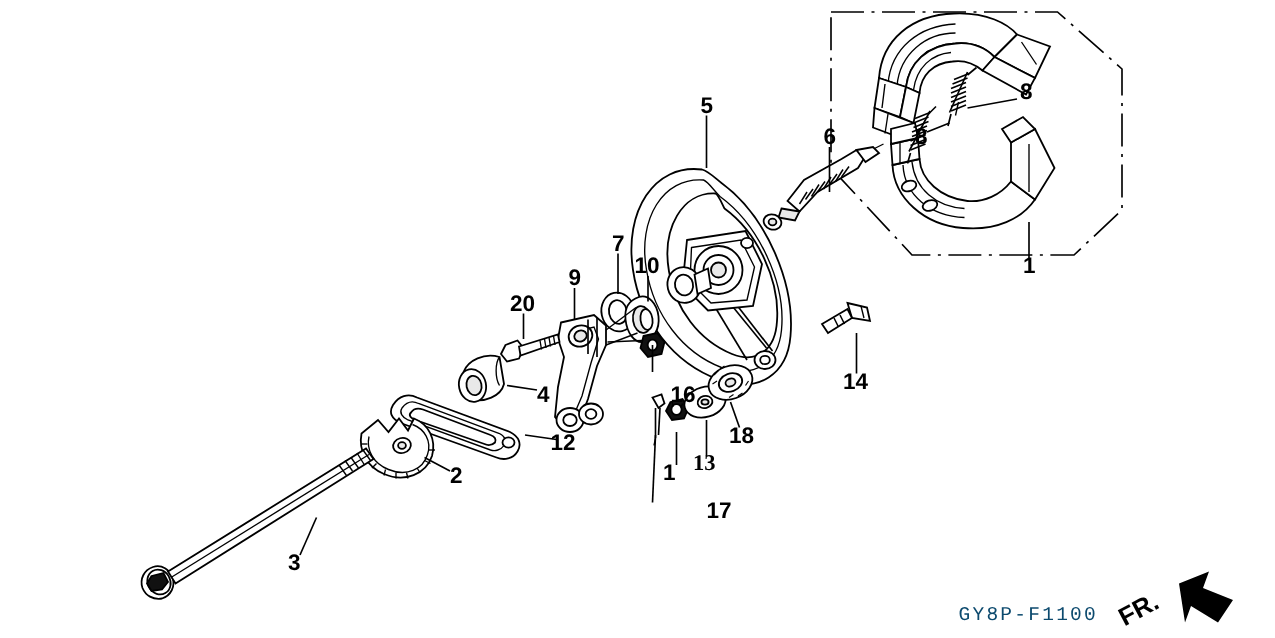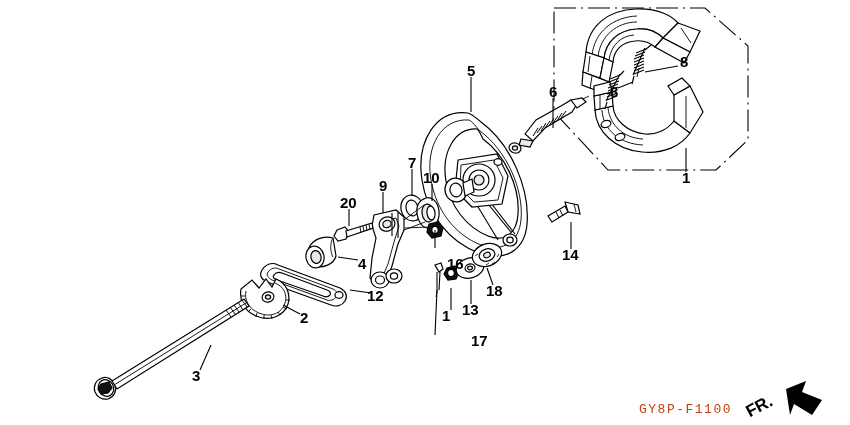--- a/index.html
+++ b/index.html
@@ -2,21 +2,21 @@
 <html><head>
 <meta charset="utf-8">
 <style>
   html,body{margin:0;padding:0;background:#ffffff;}
   #root{position:relative;width:850px;height:425px;background:#ffffff;overflow:hidden;
         font-family:"Liberation Sans", sans-serif;}
   svg.layer{position:absolute;left:0;top:0;width:850px;height:425px;}
   .lbl{position:absolute;font-family:"Liberation Sans", sans-serif;font-weight:bold;
        font-size:15px;color:#000;line-height:1;white-space:nowrap;}
   .code{position:absolute;font-family:"Liberation Mono", monospace;font-size:13px;
-        letter-spacing:1.5px;color:#c2410c;white-space:nowrap;}
+        letter-spacing:1.5px;color:#0c4a6e;white-space:nowrap;}
   .frlabel{position:absolute;font-family:"Liberation Sans", sans-serif;font-weight:bold;
        font-size:17px;color:#000;white-space:nowrap;transform:rotate(-28deg);transform-origin:left bottom;}
   .ln{stroke:#000;stroke-width:1.1;fill:none;}
   .pt{stroke:#000;stroke-width:1.2;fill:#ffffff;}
   .ptd{stroke:#000;stroke-width:1.2;fill:#e9e9e9;}
   .ptk{stroke:#000;stroke-width:1.2;fill:#111;}
   .thin{stroke:#000;stroke-width:0.9;fill:none;}
   .dashdot{stroke:#000;stroke-width:1.1;fill:none;stroke-dasharray:22 5 2 5;}
 </style>
 </head>
@@ -323,21 +323,21 @@
       <div class="lbl" style="left: 358px; top: 256px;">4</div>
       <div class="lbl" style="left: 467px; top: 63px;">5</div>
       <div class="lbl" style="left: 549px; top: 84px;">6</div>
       <div class="lbl" style="left: 408px; top: 155px;">7</div>
       <div class="lbl" style="left: 680px; top: 54px;">8</div>
       <div class="lbl" style="left: 610px; top: 84px;">8</div>
       <div class="lbl" style="left: 379px; top: 178px;">9</div>
       <div class="lbl" style="left: 486px; top: 283px;">18</div>
       <div class="lbl" style="left: 423px; top: 170px;">10</div>
       <div class="lbl" style="left: 367px; top: 288px; text-align: right;">12</div>
-      <div class="lbl" style="left: 462px; top: 302px;">13</div>
+      <div class="lbl" style="left: 462px; top: 302px; font-family: Liberation Serif, serif;">13</div>
       <div class="lbl" style="left: 562px; top: 247px;">14</div>
       <div class="lbl" style="left: 442px; top: 308px;">1</div>
       <div class="lbl" style="left: 426px; top: 256px; margin-left: 21px;">16</div>
       <div class="lbl" style="left: 426px; top: 333px; margin-left: 45px;">17</div>
       <div class="lbl" style="left: 340px; top: 195px;">20</div>
     </div>
 
   <div class="frlabel" style="left:752px; top:402px;">FR.</div>
 
   <div class="code" style="left:639px; top:402px;">GY8P-F1100</div>

